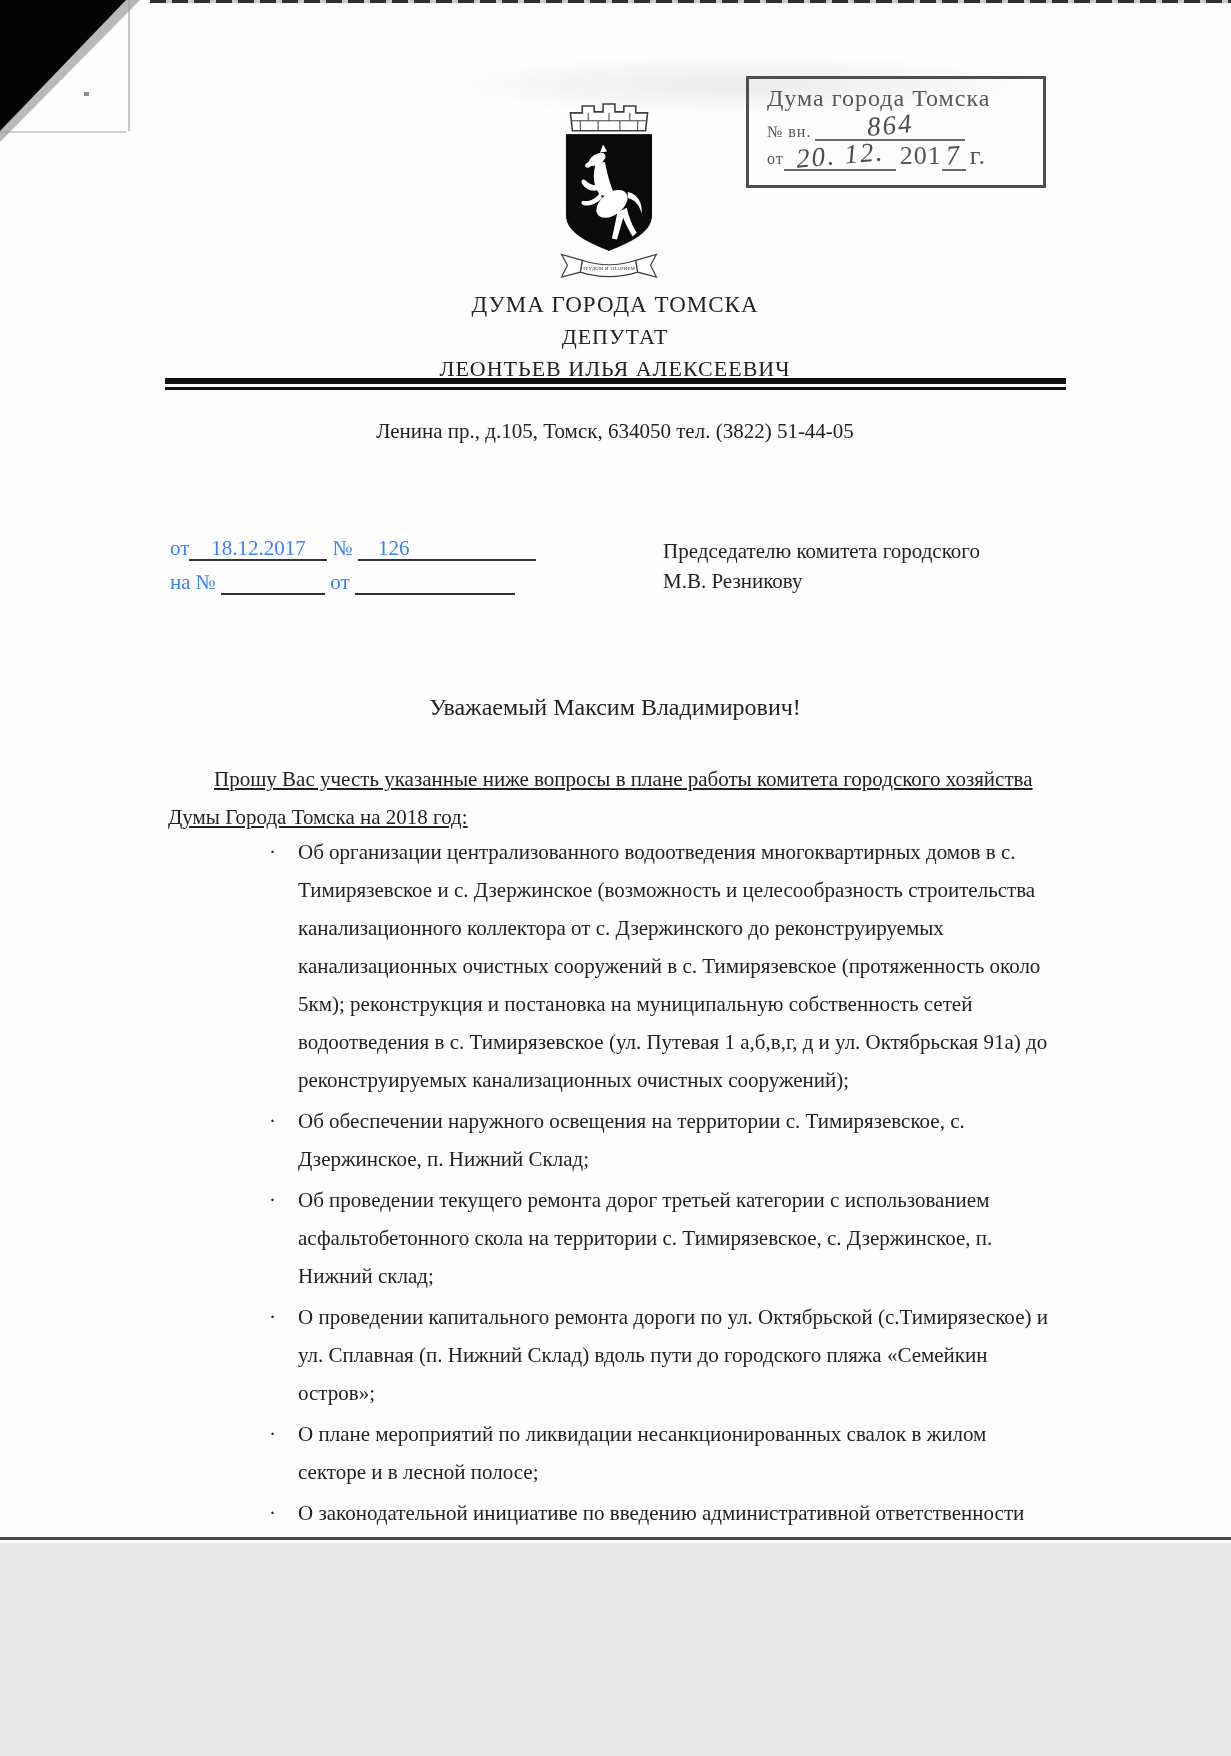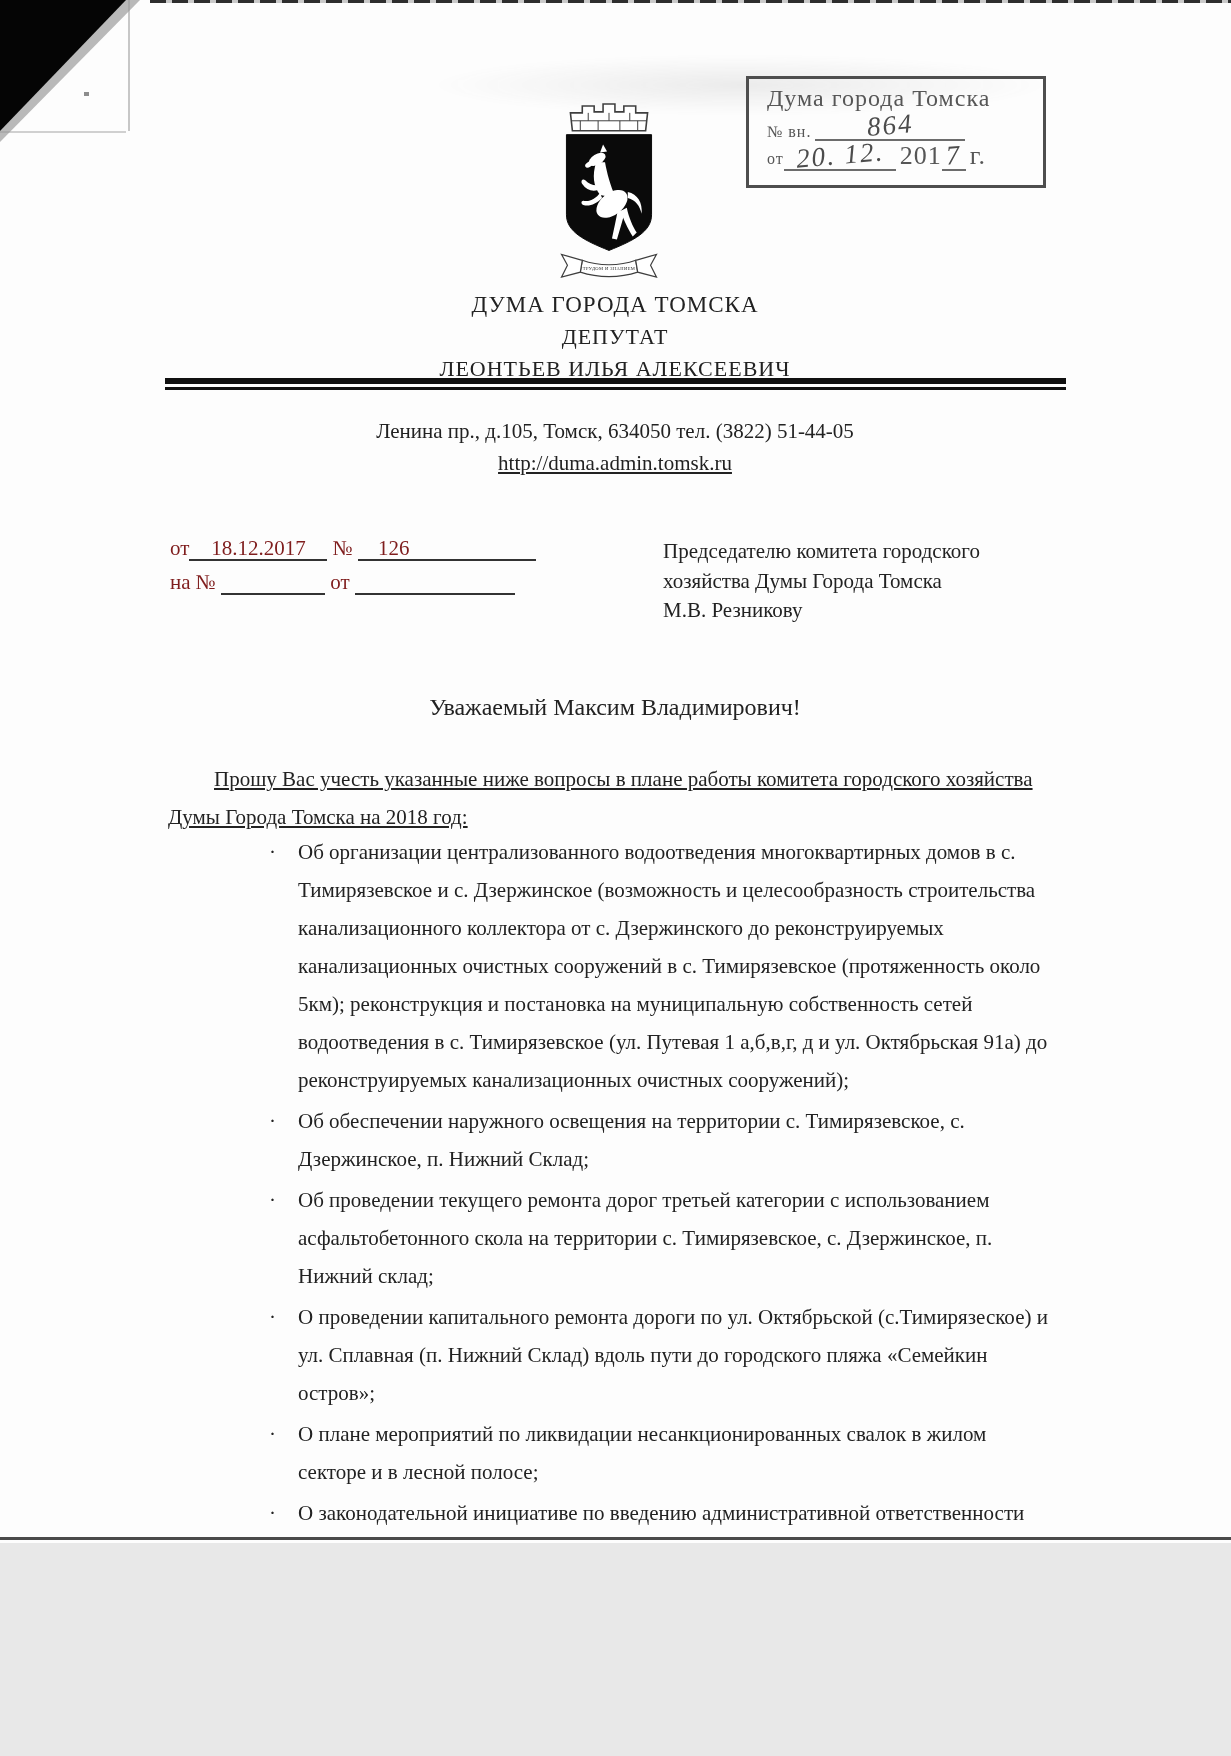--- a/index.html
+++ b/index.html
@@ -43,21 +43,21 @@
   .head-block{position:absolute;left:165px;top:292px;width:900px;text-align:center;}
   .head-org{font-size:23px;letter-spacing:1px;margin-bottom:6px;}
   .head-role{font-size:22px;letter-spacing:1px;margin-bottom:6px;}
   .head-name{font-size:22px;letter-spacing:1px;}
   .rule{position:absolute;left:165px;top:378px;width:901px;height:12px;
     background:linear-gradient(#111 0 6px,transparent 6px 9px,#111 9px 12px);}
   .addr{position:absolute;left:165px;top:419px;width:900px;text-align:center;font-size:21px;}
   .site{position:absolute;left:165px;top:451px;width:900px;text-align:center;font-size:21px;}
   .site span{text-decoration:underline;}
   
-  .refs{position:absolute;left:170px;top:536px;font-size:21px;color:#7f1d1d;}
+  .refs{position:absolute;left:170px;top:536px;font-size:21px;color:#3b82f6;}
   .refs .row{margin-bottom:9px;white-space:nowrap;}
   .u{display:inline-block;border-bottom:2px solid #333;vertical-align:bottom;line-height:1.05;}
   
   .recipient{position:absolute;left:663px;top:537px;font-size:21px;line-height:29.5px;}
   
   .salutation{position:absolute;left:165px;top:694px;width:900px;text-align:center;font-size:24px;}
   .intro{position:absolute;left:168px;top:760px;width:886px;font-size:21px;line-height:38px;text-indent:46px;text-decoration:underline;}
   .agenda{position:absolute;left:168px;top:833px;width:886px;}
   .agenda ul{list-style:none;margin:0;padding:0;}
   .agenda li{position:relative;padding-left:130px;font-size:21px;line-height:38px;margin-bottom:3px;}
@@ -120,39 +120,37 @@
     </g>
   </svg>
 
   <div class="head-block">
     <div class="head-org">ДУМА ГОРОДА ТОМСКА</div>
     <div class="head-role">ДЕПУТАТ</div>
     <div class="head-name">ЛЕОНТЬЕВ ИЛЬЯ АЛЕКСЕЕВИЧ</div>
   </div>
   <div class="rule"></div>
   <div class="addr">Ленина пр., д.105, Томск, 634050 тел. (3822) 51-44-05</div>
-  <div class="site"><span>http://duma.admin.tomsk.ru</span></div>
 
   <div class="refs">
     <div class="row">
       <span>от</span><span class="u" style="width:138px;text-align:center;"><span>18.12.2017</span></span>
       <span>№</span>
       <span class="u" style="width:178px;text-align:left;padding-left:20px;box-sizing:border-box;"><span>126</span></span>
     </div>
     <div class="row">
       <span>на №</span>
       <span class="u" style="width:104px;">&nbsp;</span>
       <span>от</span>
       <span class="u" style="width:160px;">&nbsp;</span>
     </div>
   </div>
 
   <div class="recipient">
     <div>Председателю комитета городского</div>
-    <div>хозяйства Думы Города Томска</div>
     <div>М.В. Резникову</div>
   </div>
 
   <div class="salutation">Уважаемый Максим Владимирович!</div>
   <div class="intro">Прошу Вас учесть указанные ниже вопросы в плане работы комитета городского хозяйства Думы Города Томска на 2018 год:</div>
 
   <div class="agenda">
     <ul>
       <li><span class="marker">·</span><span>Об организации централизованного водоотведения многоквартирных домов в с. Тимирязевское и с. Дзержинское (возможность и целесообразность строительства канализационного коллектора от с. Дзержинского до реконструируемых канализационных очистных сооружений в с. Тимирязевское (протяженность около 5км); реконструкция и постановка на муниципальную собственность сетей водоотведения в с. Тимирязевское (ул. Путевая 1 а,б,в,г, д и ул. Октябрьская 91а) до реконструируемых канализационных очистных сооружений);</span></li>
       <li><span class="marker">·</span><span>Об обеспечении наружного освещения на территории с. Тимирязевское, с. Дзержинское, п. Нижний Склад;</span></li>

